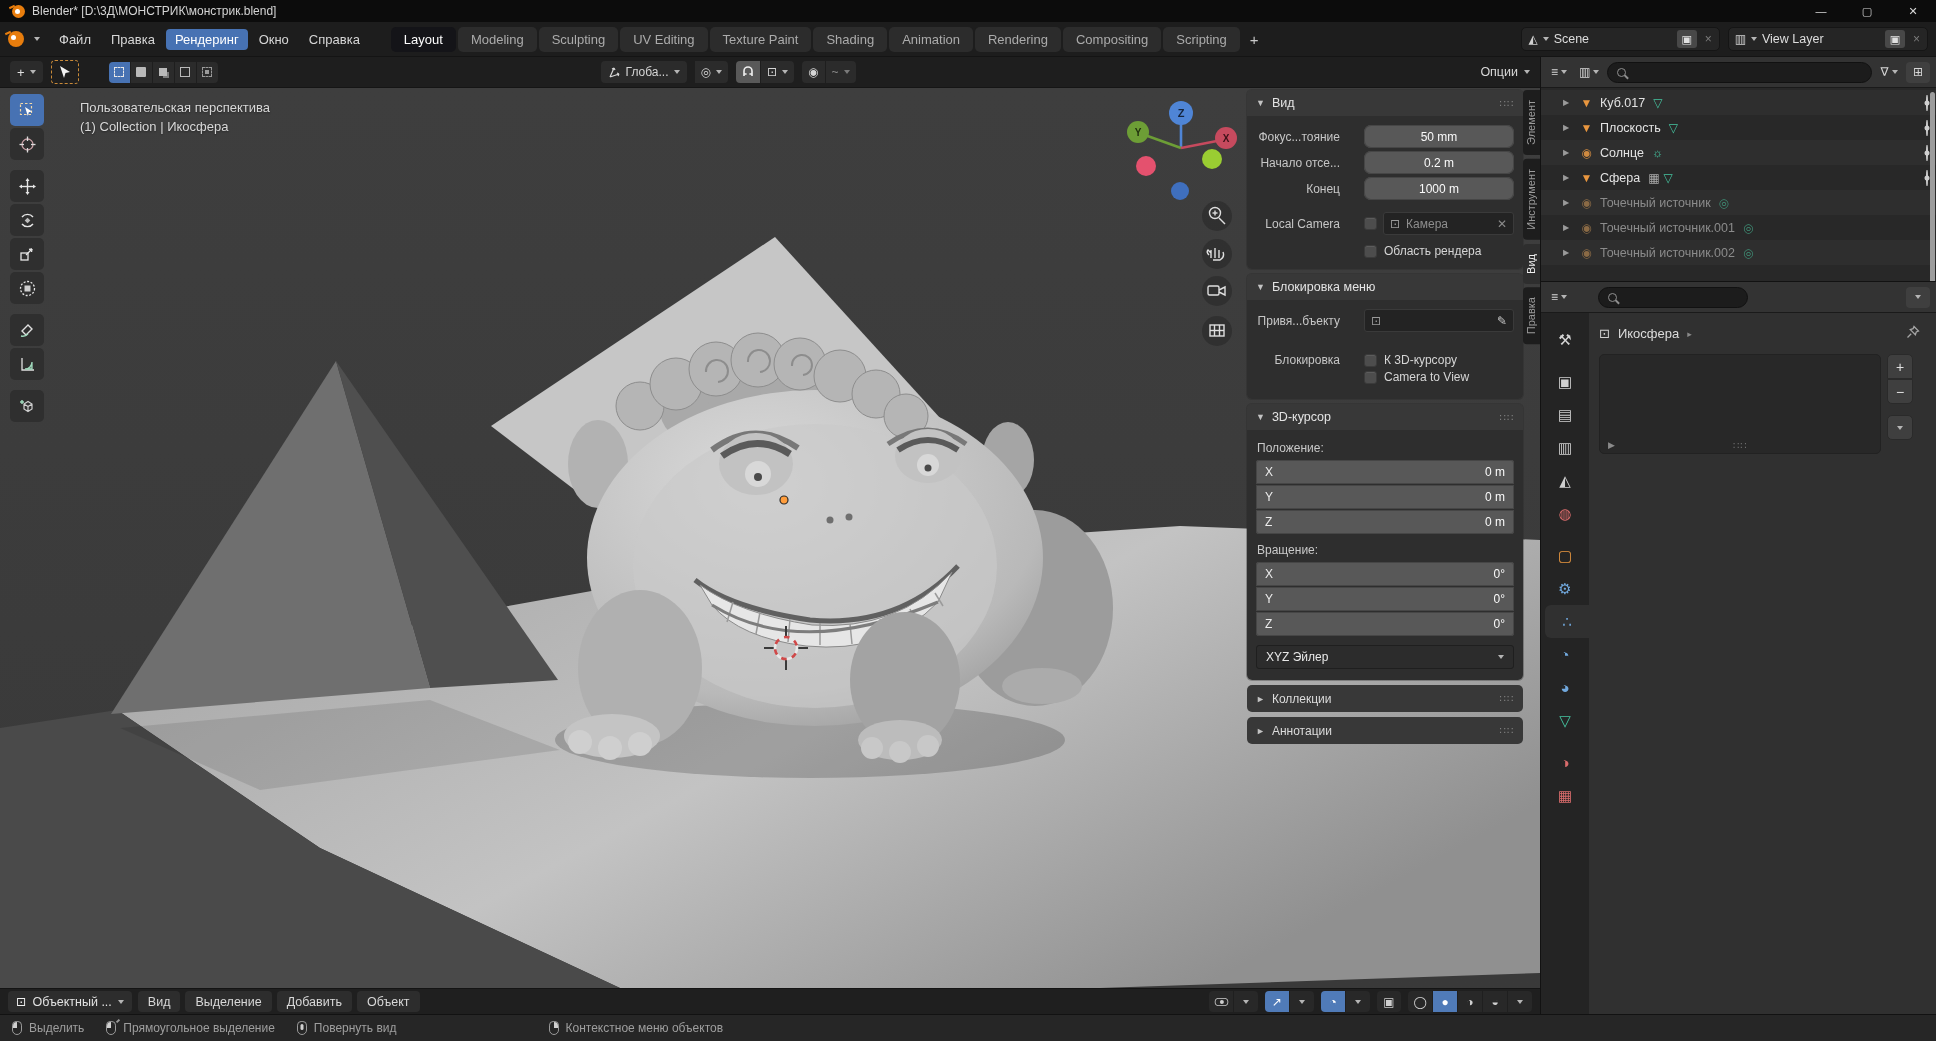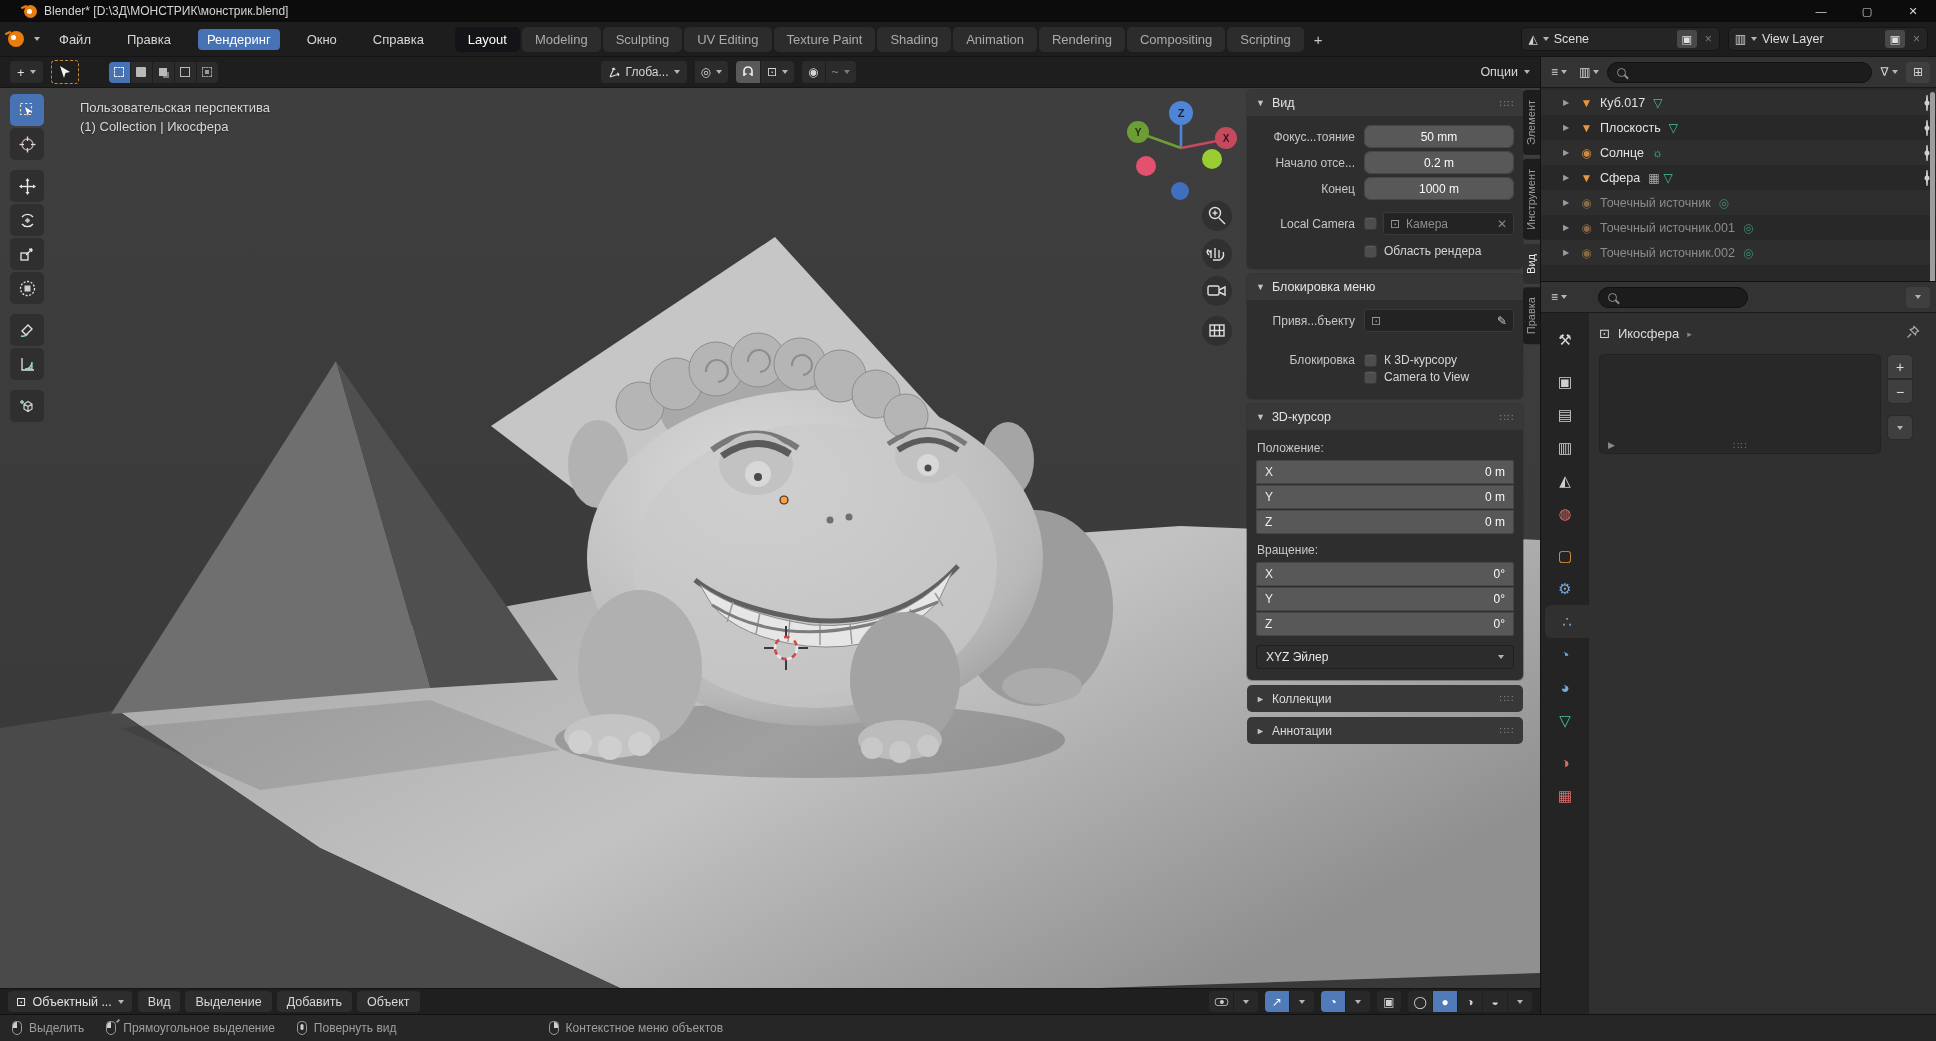--- a/index.html
+++ b/index.html
@@ -2,21 +2,21 @@
 <html><head>
 <meta charset="utf-8">
 <style>
   * { margin:0; padding:0; box-sizing:border-box; }
   html,body { width:1936px; height:1041px; overflow:hidden; background:#111;
     font-family:"Liberation Sans","DejaVu Sans",sans-serif; font-size:12px; color:#cfcfcf;
     -webkit-font-smoothing:antialiased; }
   #app { width:1936px; height:1041px; display:flex; flex-direction:column; background:#1d1d1d; }
 
   
-  .titlebar { height:22px; background:#0c0c0c; display:flex; align-items:center; padding-left:24px; color:#d4d4d4; font-size:12px; }
+  .titlebar { height:22px; background:#0c0c0c; display:flex; align-items:center; padding-left:12px; color:#d4d4d4; font-size:12px; }
   .blogo { width:13px; height:13px; border-radius:50%; background:#e87d0d; position:relative; margin-right:7px; flex:none; }
   .blogo::after { content:''; position:absolute; left:3px; top:4px; width:5px; height:5px; border-radius:50%; background:#fff; }
   .blogo::before { content:''; position:absolute; left:-3px; top:1px; width:6px; height:2px; background:#e87d0d; transform:rotate(-25deg); }
   .winbtns { margin-left:auto; display:flex; height:100%; }
   .winbtn { width:46px; height:100%; display:flex; align-items:center; justify-content:center; color:#d9d9d9; font-size:11px; }
 
   
   .topbar { height:35px; background:#1d1d1d; display:flex; align-items:center; padding:0 8px; border-bottom:1px solid #141414; }
   .tb-logo { display:flex; align-items:center; gap:3px; margin-right:10px; }
   .tmenu { padding:3px 9px; border-radius:4px; color:#d6d6d6; font-size:13px; cursor:default; }
@@ -68,21 +68,21 @@
   .tool.gap { margin-top:8px; }
 
   
   .npanel { position:absolute; left:1247px; top:2px; width:276px; display:flex; flex-direction:column; gap:5px; font-size:12px; }
   .np-sec { border-radius:5px; overflow:hidden; box-shadow:0 0 0 1px #26262655; }
   .np-head { height:26px; background:#383838; display:flex; align-items:center; gap:7px; padding:0 9px; color:#e4e4e4; font-size:12.5px; }
   .np-head .tri, .np-collapsed .tri { color:#c3c3c3; font-size:9px; }
   .grip { margin-left:auto; color:#848484; font-size:10px; letter-spacing:1px; }
   .np-body { background:#2e2e2e; padding:9px 9px 11px 9px; }
   .np-row { display:flex; align-items:center; margin-bottom:3px; }
-  .np-label { width:108px; text-align:right; padding-right:9px; color:#c6c6c6; flex:none; }
+  .np-label { width:108px; text-align:right; padding-right:24px; color:#c6c6c6; flex:none; }
   .np-field { flex:1; height:23px; background:#585858; border-radius:7px; display:flex; align-items:center; justify-content:center; color:#fafafa; box-shadow:inset 0 0 0 1px #464646; }
   .cb { width:13px; height:13px; background:#4d4d4d; border:1px solid #3b3b3b; border-radius:3px; flex:none; box-shadow:inset 0 1px 0 #5c5c5c; }
   .darkfield { flex:1; height:23px; background:#232323; border:1px solid #3a3a3a; border-radius:3px; display:flex; align-items:center; padding:0 6px; gap:6px; color:#8e8e8e; }
   .xyzgroup { display:flex; flex-direction:column; gap:1px; margin-bottom:9px; }
   .xyz { height:24px; background:#585858; display:flex; align-items:center; padding:0 9px; box-shadow:inset 0 0 0 1px #464646; }
   .xyz:first-child { border-radius:3px 3px 0 0; }
   .xyz:last-child { border-radius:0 0 3px 3px; }
   .xyz .ax { color:#ececec; }
   .xyz .av { margin-left:auto; color:#fafafa; }
   .np-sub { color:#c9c9c9; margin:2px 0 5px 1px; }
@@ -175,21 +175,21 @@
       <div class="winbtn">▢</div>
       <div class="winbtn">✕</div>
     </div>
   </div>
 
   <div class="topbar">
     <div class="tb-logo">
       <span class="blogo" style="width:16px;height:16px"></span>
       <span class="chev"></span>
     </div>
-    <div style="display:flex;gap:18px">
+    <div style="display:flex;gap:2px">
         <div class="tmenu">Файл</div>
         <div class="tmenu">Правка</div>
         <div class="tmenu active">Рендеринг</div>
         <div class="tmenu">Окно</div>
         <div class="tmenu">Справка</div>
       </div>
     <div class="wtabs">
         <div class="wtab active">Layout</div>
         <div class="wtab">Modeling</div>
         <div class="wtab">Sculpting</div>

